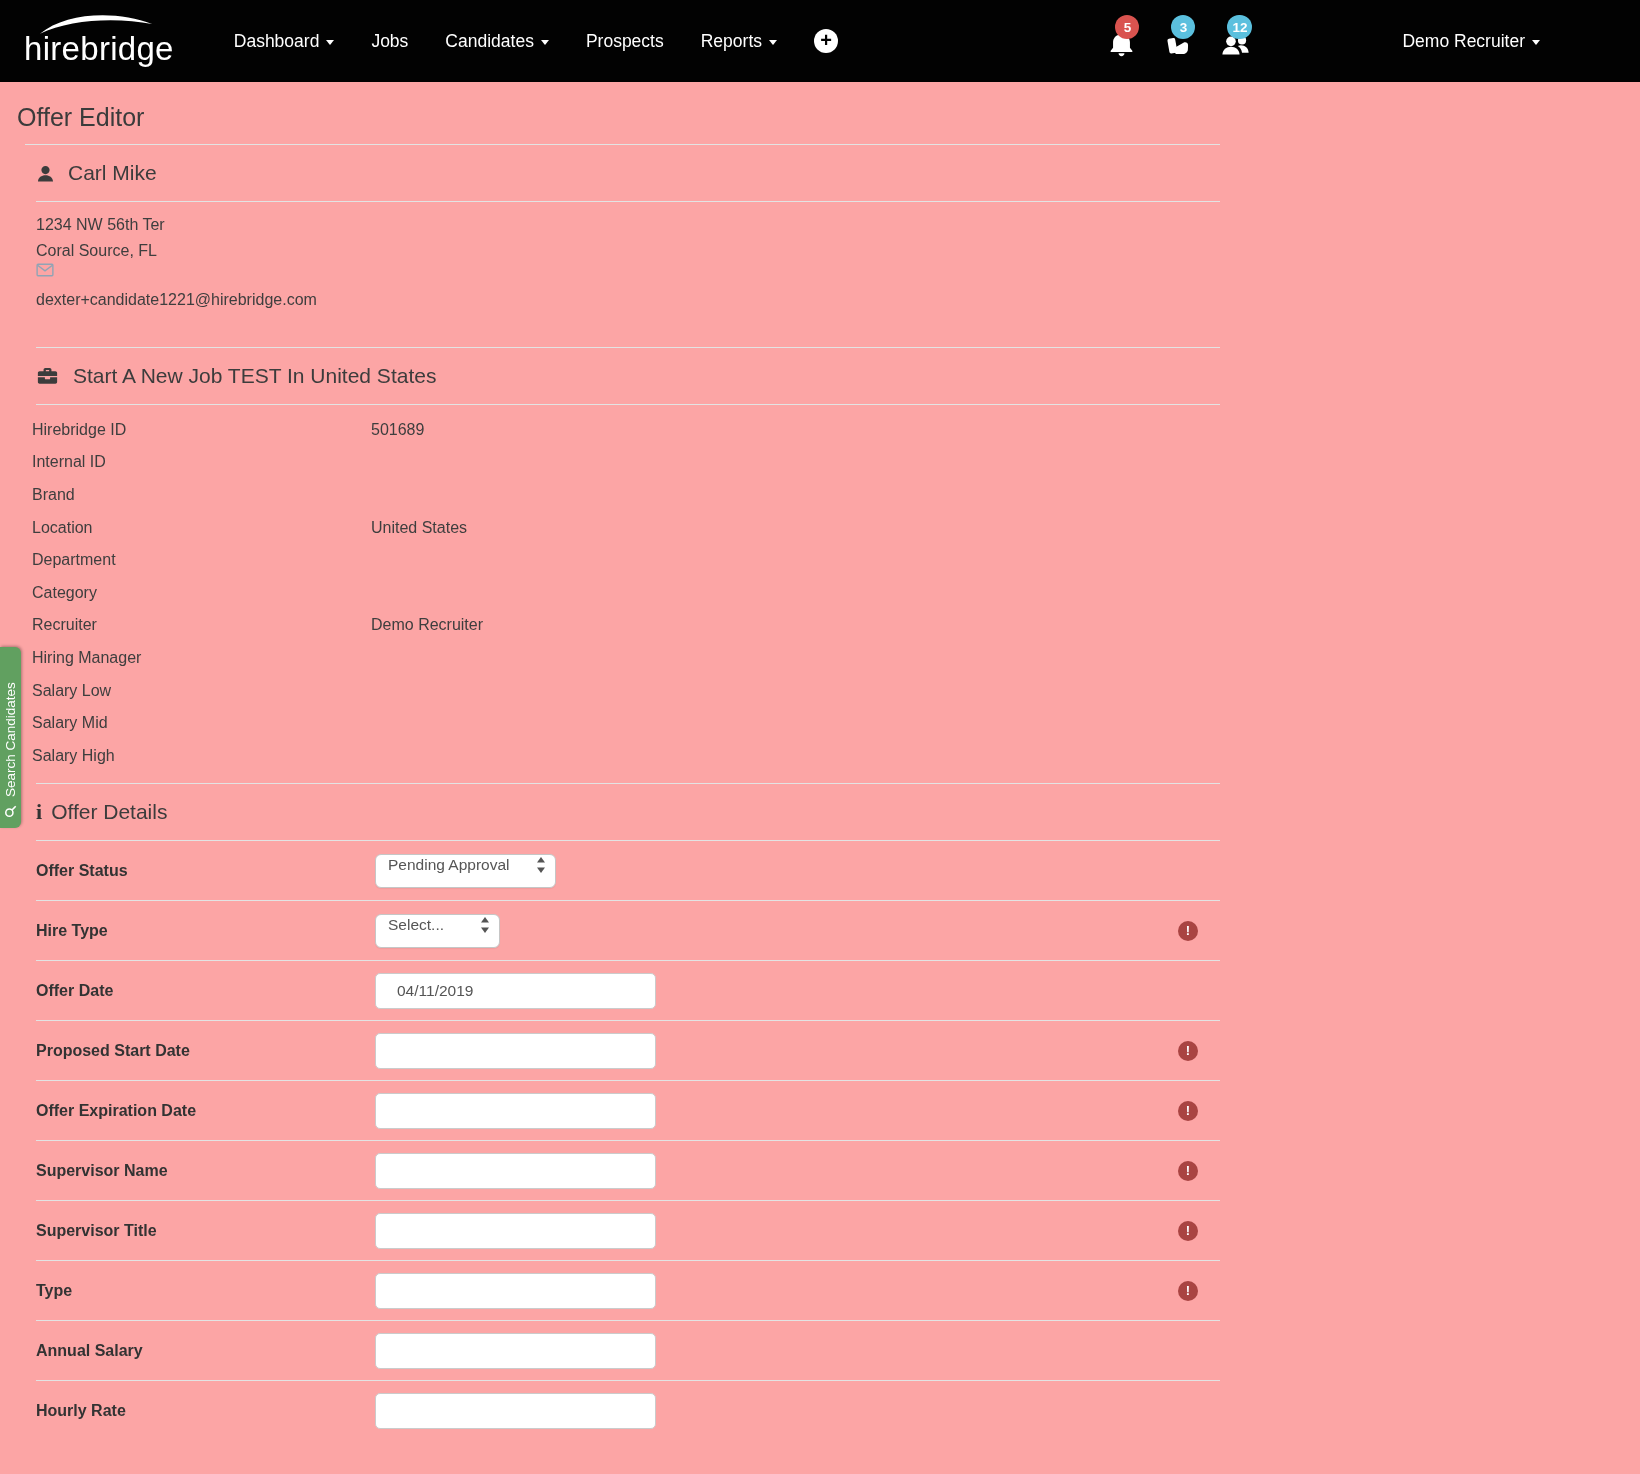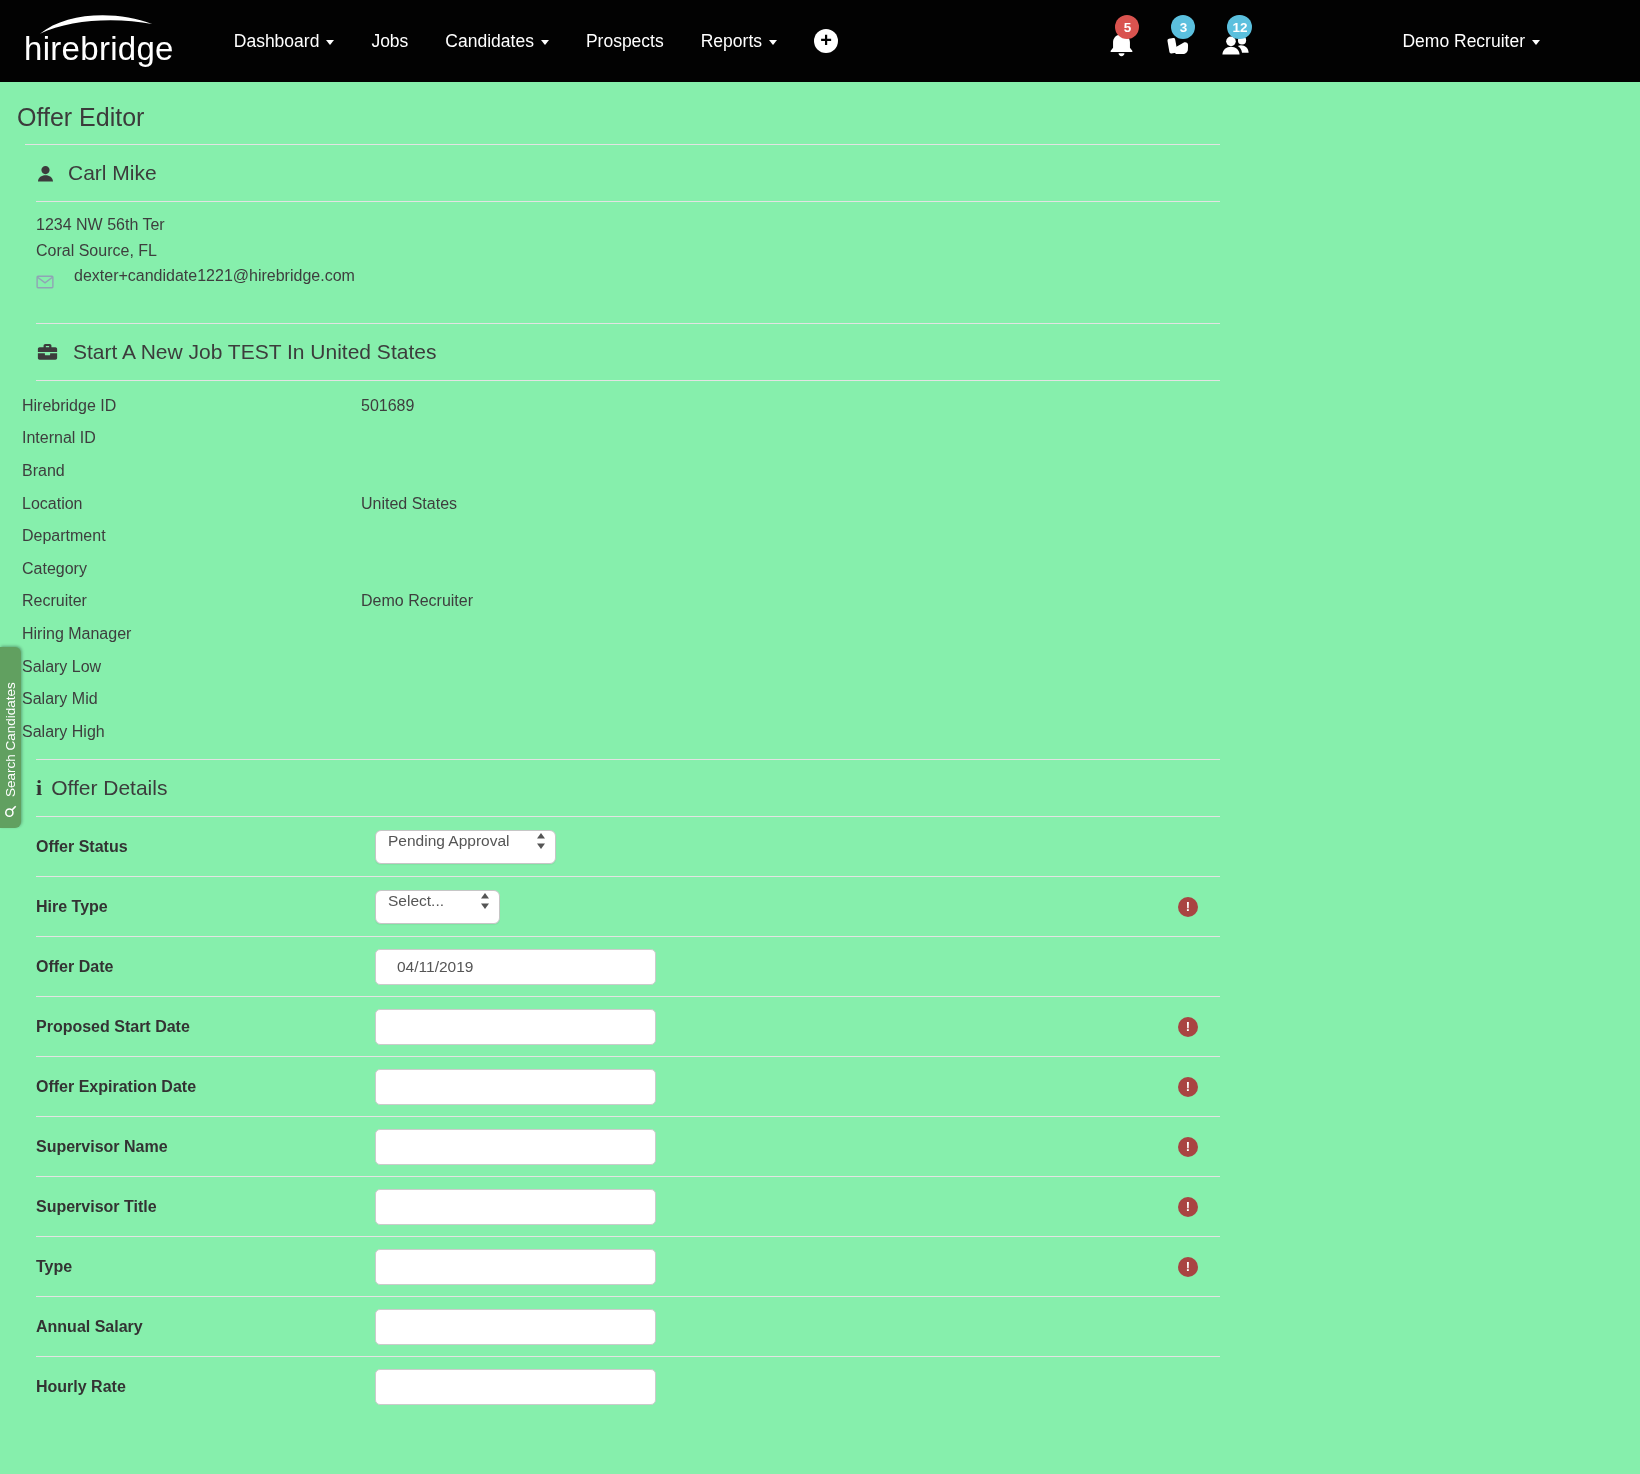--- a/index.html
+++ b/index.html
@@ -1,18 +1,18 @@
 <!DOCTYPE html>
 <html style="--navbar-black: #020202; --error-red: #a94442; --tab-green: #61a060;"><head>
 <meta charset="utf-8">
 <style>
   * { box-sizing: border-box; margin: 0; padding: 0; }
   html,body { background:#fff; }
   body { font-family: "Liberation Sans", "DejaVu Sans", sans-serif; }
-  .screen { position:relative; width:1640px; height:1474px; background:#86efac; overflow:hidden; }
+  .screen { position:relative; width:1640px; height:1474px; background:#fca5a5; overflow:hidden; }
 
   
   .navbar { height:82px; background:var(--navbar-black,#020202); display:flex; align-items:center;
             padding:0 100px 0 24px; }
   .logo { position:relative; margin-right:60px; cursor:pointer; }
   .logo-text { color:#fff; font-size:33px; letter-spacing:.3px; line-height:1; display:inline-block; padding-top:14px; }
   .swoosh { position:absolute; top:-8px; left:14px; }
   .nav-items { display:flex; align-items:flex-start; gap:37px; }
   .nav-item { color:#fff; font-size:17.5px; display:flex; align-items:center; cursor:pointer; }
   .caret { display:inline-block; width:0; height:0; border-top:5px solid #fff;
@@ -36,24 +36,24 @@
   .divider.wide { margin-left:25px; width:1195px; }
 
   .section-header { display:flex; align-items:center; margin-left:36px; padding:16px 0; }
   .section-header .hdr-text { font-size:21px; color:#3c3c3c; }
   .person-icon { margin-right:13px; display:flex; }
   .briefcase-icon { margin-right:14px; display:flex; }
   .info-icon { font-family:"Liberation Serif","DejaVu Serif",serif; font-weight:700; font-size:22px;
                color:#333; margin-right:9px; line-height:1; }
 
   .candidate-info { margin-left:36px; padding:10px 0 34px 0; font-size:16px; color:#3e3e3e; line-height:25.5px; }
-  .email-line { display:flex; align-items:flex-end; gap:20px; }
+  .email-line { display:flex; align-items:flex-start; gap:10px;flex-direction:column; }
   .email-line a { color:#3e3e3e; text-decoration:none; }
 
-  .job-fields { margin-left:22px; padding:9px 0 11px 0; }
+  .job-fields { margin-left:32px; padding:9px 0 11px 0; }
   .job-field-row { display:flex; height:32.6px; align-items:center; font-size:16px; color:#3e3e3e; }
   .job-field-label { flex:0 0 339px; }
   .job-field-value { flex:1; }
 
   .form-rows { margin-left:36px; width:1184px; }
   .form-row { display:flex; align-items:center; height:60px; border-bottom:1px solid #e3e3e3; padding-right:22px; }
   .form-row:last-child { border-bottom:none; }
   .form-label { flex:0 0 339px; font-size:16px; font-weight:700; color:#333; }
   .control-area { flex:1; display:flex; align-items:center; }
   .select-box { display:flex; align-items:center; justify-content:space-between; height:34px;

